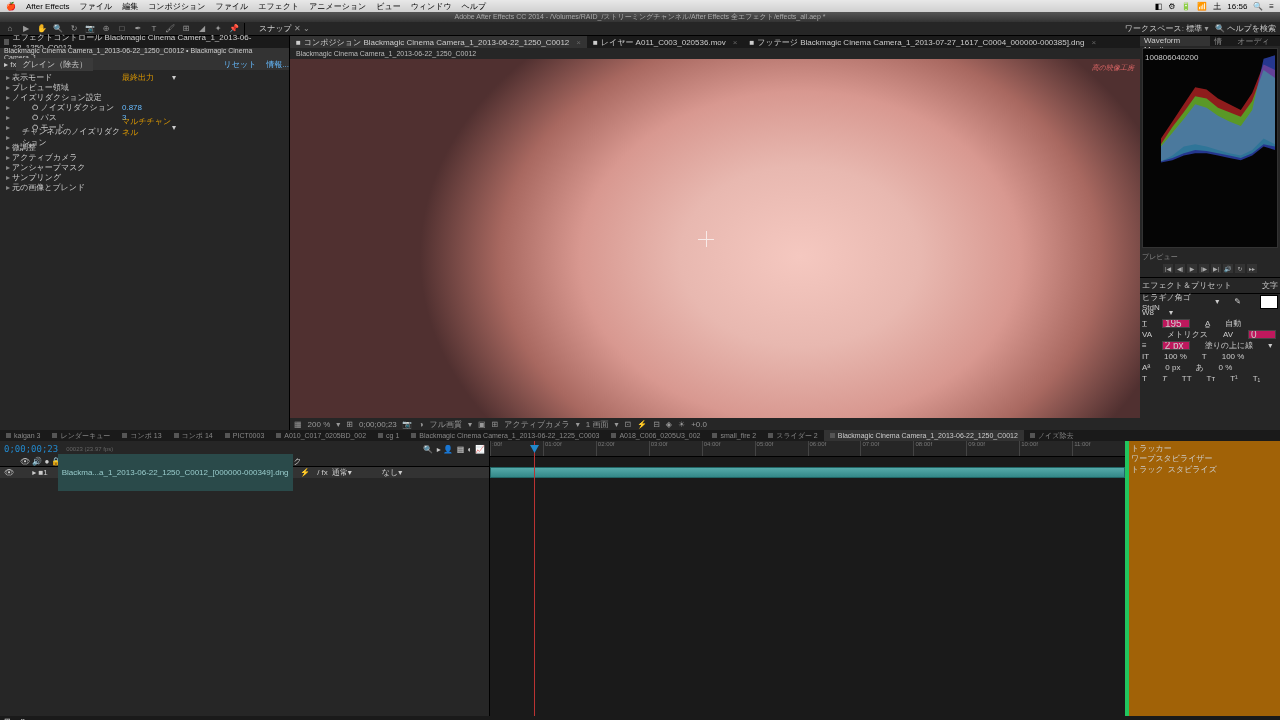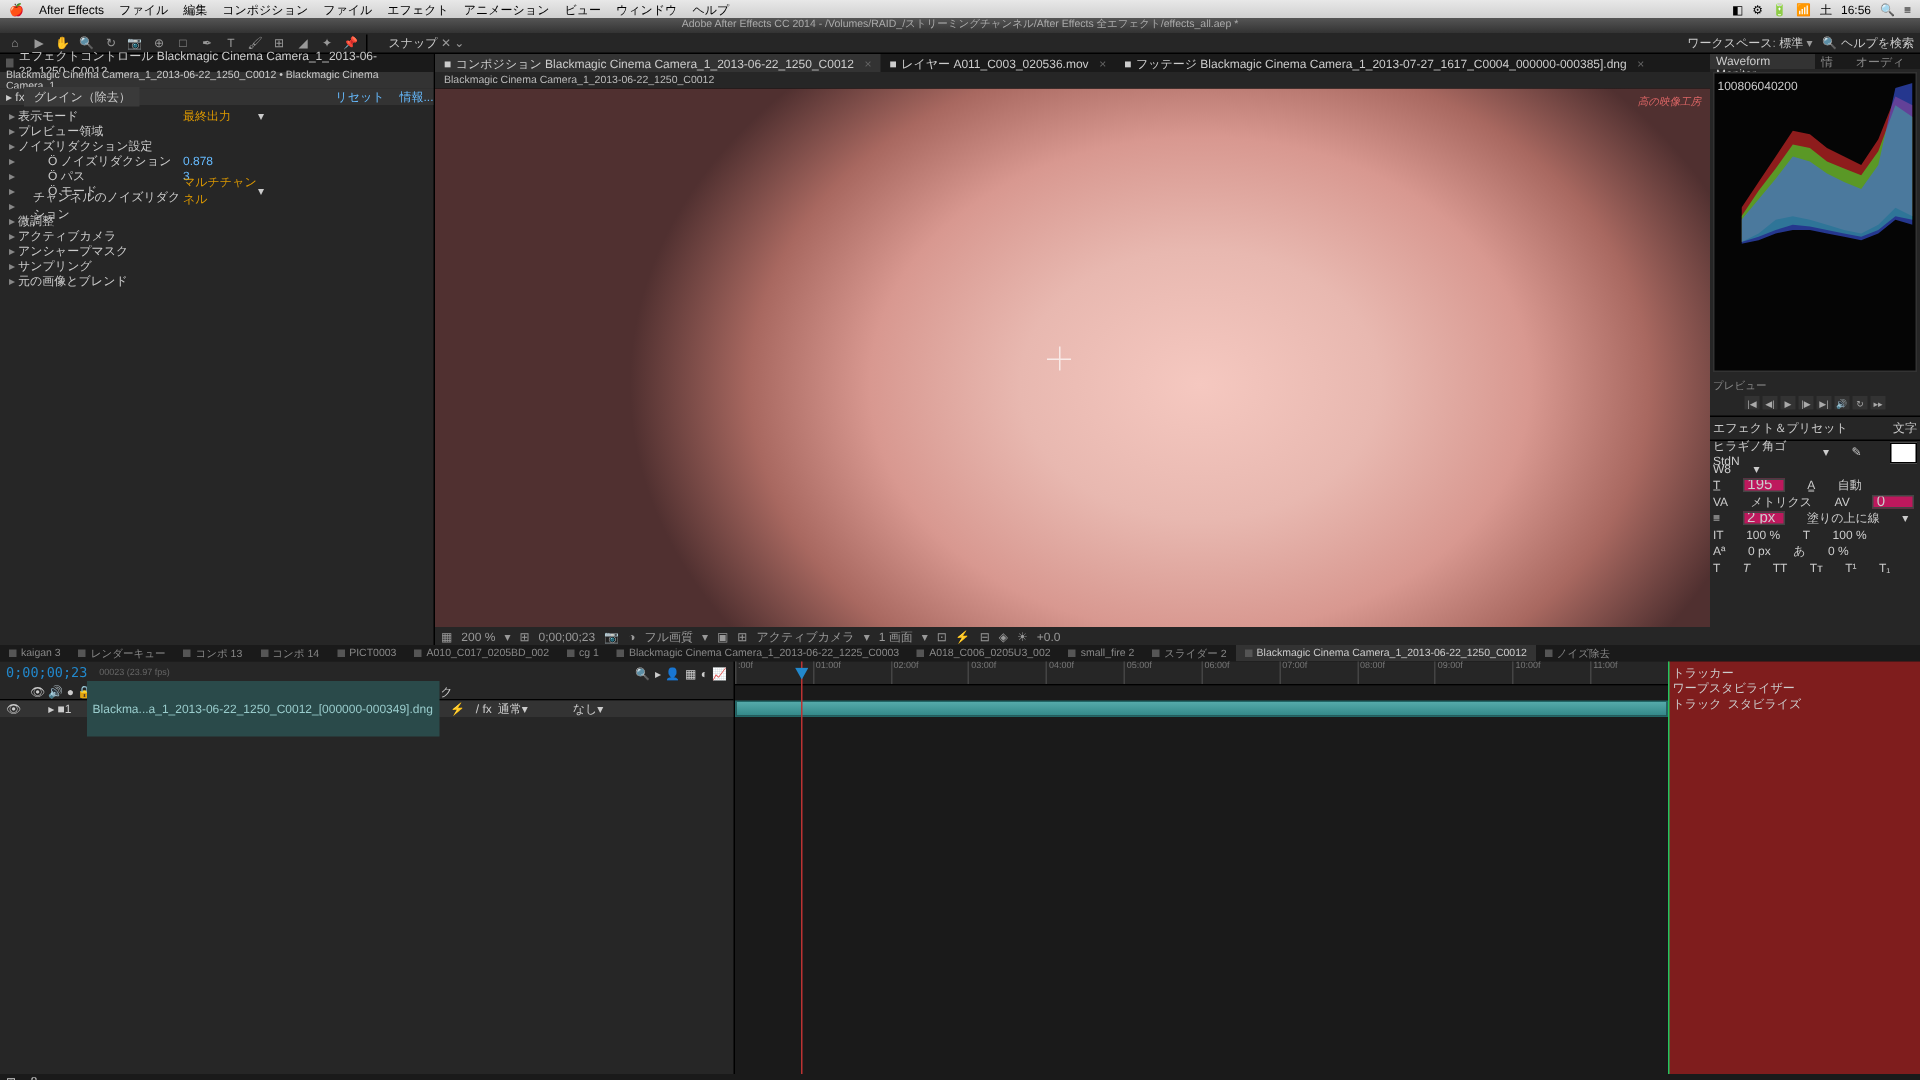--- a/index.html
+++ b/index.html
@@ -71,21 +71,21 @@
 .tl-cols{height:10px;display:flex;align-items:center;padding-left:20px;font-size:7px;color:#888;gap:20px;border-bottom:1px solid #000}
 .tl-layer{height:11px;display:flex;align-items:center;background:#333;padding-left:4px;font-size:7px}
 .tl-layer .lname{background:#2a4a4a;padding:14px 4px;margin-left:10px;color:#9cc}
 .tl-right{flex:1;background:#1a1a1a;display:flex;flex-direction:column;position:relative}
 .ruler{height:16px;background:#262626;border-bottom:1px solid #000;position:relative;display:flex}
 .tick{flex:1;border-left:1px solid #444;font-size:6px;color:#777;padding-left:1px;position:relative}
 .playhead{position:absolute;top:0;bottom:0;width:1px;background:#b33;left:44px;z-index:10}
 .playhead::before{content:"";position:absolute;top:4px;left:-4px;width:9px;height:8px;background:#28c;clip-path:polygon(0 0,100% 0,50% 100%)}
 .track-area{flex:1;position:relative}
 .clip{position:absolute;top:10px;left:0;right:0;height:11px;background:linear-gradient(#5aa,#388);border:1px solid #266}
-.tl-far-right{width:168px;background:#7f1d1d;border-left:1px solid #22c55e;padding:2px;font-size:7px;color:#888}
+.tl-far-right{width:155px;background:#a16207;border-left:4px solid #22c55e;padding:2px;font-size:7px;color:#888}
 .tracker-title{height:10px}
 .tracker-row{height:11px;display:flex;align-items:center;gap:4px}
 .status{height:10px;background:#1a1a1a;display:flex;align-items:center;padding:0 4px;font-size:7px;color:#666}
 </style>
 </head>
 <body>
 
 <div class="menubar">
   <span>🍎</span>
   <span>After Effects</span>

